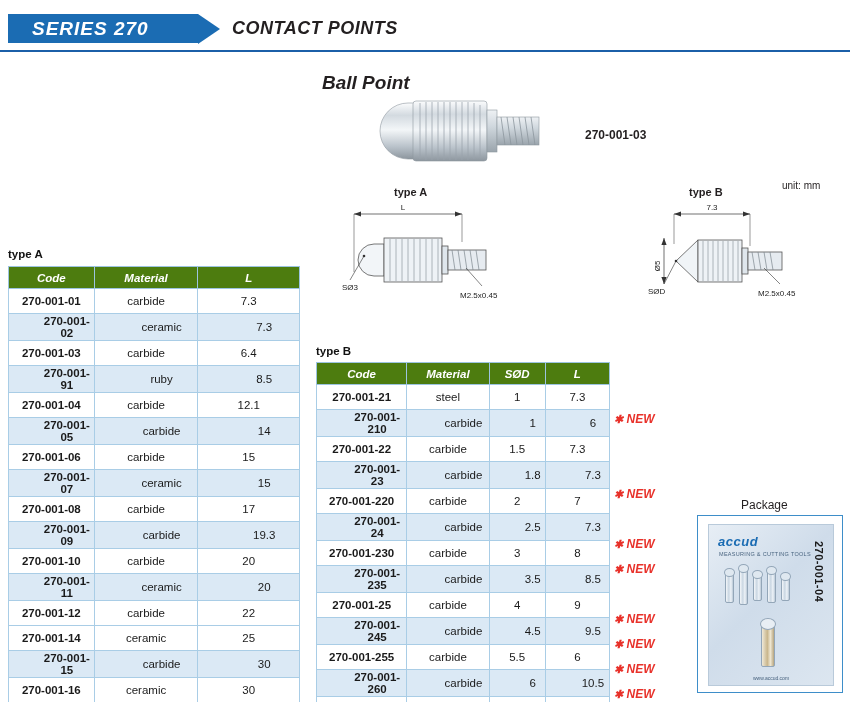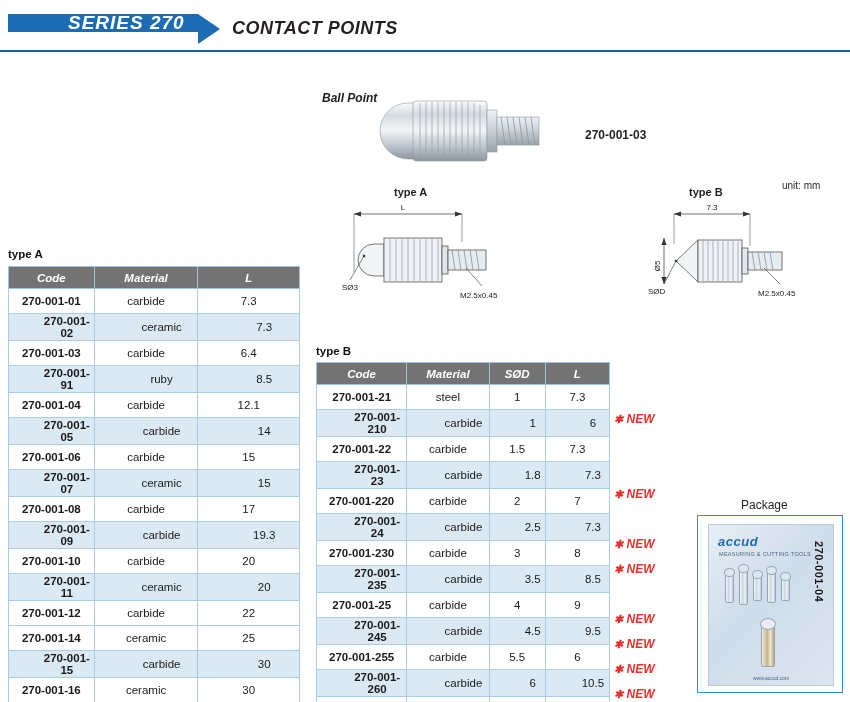--- a/index.html
+++ b/index.html
@@ -16,23 +16,23 @@
   
   .header {
     position: absolute; left: 0; top: 0; width: 850px; height: 52px;
   }
   .header-rule {
     position: absolute; left: 0; top: 50px; width: 850px; height: 2px;
     background: #1b5fa8;
   }
   .series-tag {
     position: absolute; left: 8px; top: 14px;
-    width: 190px; height: 18px;
+    width: 190px; height: 29px;
     background: #1b6cb3;
-    display: flex; align-items: center; padding-left: 36px;
+    display: flex; align-items: center;
   }
   .series-tag .label {
     color: #ffffff;
     font-size: 19px;
     font-weight: bold;
     font-style: italic;
     letter-spacing: 1px;
     padding-left: 24px;
   }
   .series-arrow {
@@ -44,21 +44,21 @@
   }
   .header-title {
     position: absolute; left: 232px; top: 18px;
     font-size: 18px; font-weight: bold; font-style: italic;
     color: #231f20; letter-spacing: 0.5px;
   }
 
   
   .ball-point-title {
     position: absolute; left: 322px; top: 72px;
-    font-size: 12px; font-weight: bold; font-style: italic; color: #231f20; margin-top: 19px;
+    font-size: 19px; font-weight: bold; font-style: italic; color: #231f20;
   }
   .part-code-top {
     position: absolute; left: 585px; top: 128px;
     font-size: 12px; font-weight: bold; color: #231f20;
   }
   .unit-label {
     position: absolute; left: 782px; top: 180px;
     font-size: 10px; color: #231f20;
   }
   .type-a-fig-label {
@@ -75,21 +75,21 @@
   .sec-label.a { left: 8px; top: 248px; }
   .sec-label.b { left: 316px; top: 345px; }
 
   
   table.spec {
     position: absolute;
     border-collapse: collapse;
     font-size: 11.5px;
   }
   table.spec th {
-    background: #737373;
+    background: #4d7c0f;
     color: #ffffff;
     font-weight: bold;
     font-size: 11.5px;
     height: 22px;
     border: 1px solid #9cc4e0;
     text-align: center;
     font-style: italic;
   }
   table.spec td {
     height: 25px;

